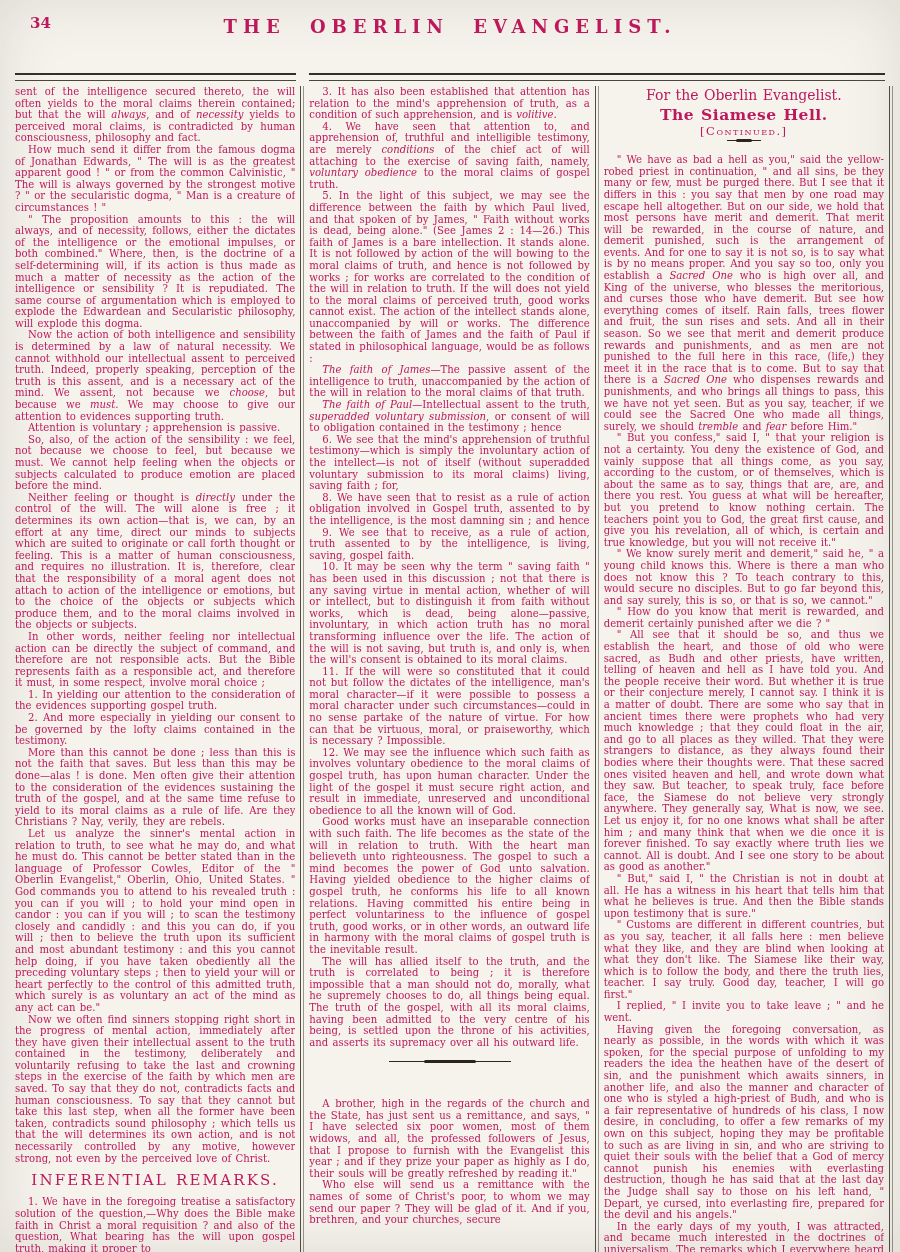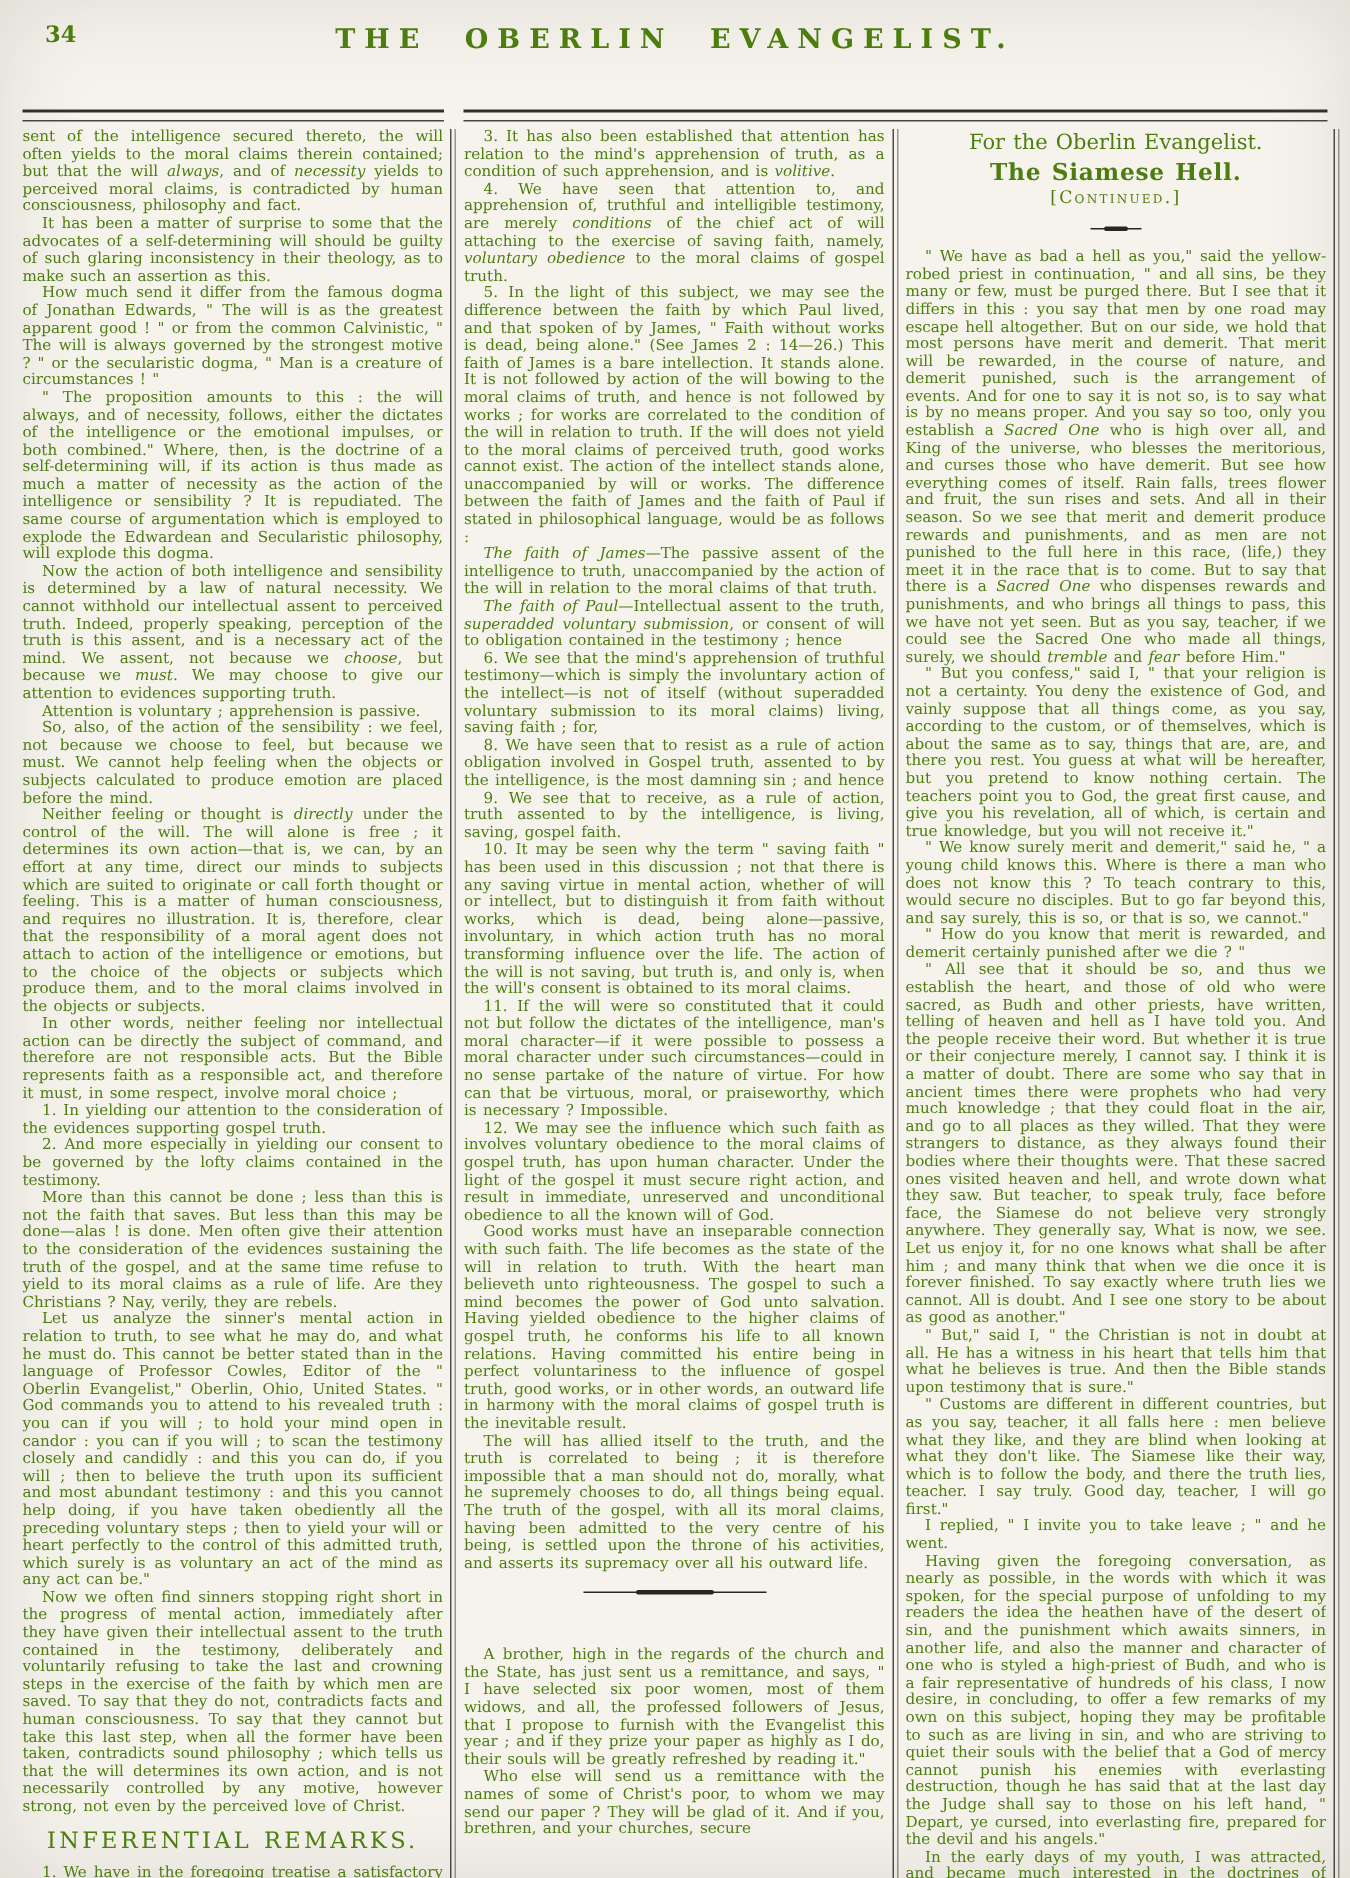--- a/index.html
+++ b/index.html
@@ -1,17 +1,17 @@
 <!DOCTYPE html>
 <html><head>
 <meta charset="utf-8">
 <style>
   html,body{margin:0;padding:0;background:#d8d5cd;}
   .page{position:relative;width:900px;height:1252px;margin:0 auto;background:#f5f3ec;
-        font-family:"DejaVu Serif", serif;color:#4d7c0f;overflow:hidden;
+        font-family:"DejaVu Serif", serif;color:#be185d;overflow:hidden;
         box-shadow:inset 0 0 60px rgba(60,50,30,.12);}
   .header{position:absolute;top:6px;left:0;width:100%;height:66px;}
   .pagenum{position:absolute;left:30px;top:8px;font-size:15px;font-weight:bold;}
   .masthead{display:block;text-align:center;margin-top:10px;font-size:18px;font-weight:bold;
             letter-spacing:6px;word-spacing:12px;}
   .hrule{position:absolute;height:5px;border-top:2px solid #33302a;border-bottom:1px solid #4a463e;}
   .hrule.seg-left{top:73px;left:15px;width:281px;}
   .hrule.seg-right{top:73px;left:309px;width:576px;}
   .body{position:absolute;top:86px;left:15px;width:878px;height:1166px;display:flex;}
   .col{width:281px;height:100%;overflow:hidden;text-align:justify;
@@ -19,21 +19,21 @@
   .vrule{width:2px;height:103%;margin:0 5px;border-left:1px solid rgba(40,36,28,.8);
          border-right:1px solid rgba(40,36,28,.45);}
   .vrule.edge{margin-right:0;}
   .col p{margin:0;text-indent:13px;}
   .col p.cont{text-indent:0;}
   .col h3.h-caps{margin:8px 0 7px;text-align:center;font-size:15px;font-weight:normal;
                  letter-spacing:2.2px;text-indent:0;}
   .col p.attr{text-align:center;text-indent:0;margin:1px 0 0;font-size:14px;}
   .col h2.title{text-align:center;margin:3px 0 0;font-size:15.5px;letter-spacing:.5px;font-weight:bold;}
   .col p.sub{text-align:center;text-indent:0;font-variant:small-caps;letter-spacing:1.5px;
-             font-size:11.5px;margin:1px 0 14px;}
+             font-size:11.5px;margin:1px 0 2px;}
   .orn{width:34px;height:4px;margin:2px auto 9px;position:relative;border-top:1px solid #2a261e;}
   .orn:after{content:"";position:absolute;left:50%;top:-2.5px;transform:translateX(-50%);
              width:16px;height:3.5px;background:#2a261e;border-radius:2px;}
   .rule{width:122px;height:4px;margin:13px auto 32px;position:relative;border-top:1px solid #2a261e;}
   .rule:after{content:"";position:absolute;left:50%;top:-2.5px;transform:translateX(-50%);
               width:52px;height:3.5px;background:#2a261e;border-radius:2px;}
   i{font-style:italic;margin-top:18px;}
 </style>
 </head>
 <body>
@@ -41,21 +41,20 @@
 <div class="page">
   <div class="header">
     <span class="pagenum">34</span>
     <span class="masthead">THE OBERLIN EVANGELIST.</span>
   </div>
   <div class="hrule seg-left"></div>
   <div class="hrule seg-right"></div>
   <div class="body">
     <div class="col">
         <p class="cont"><span>sent of the intelligence secured thereto, the will often yields to the moral claims therein contained; but that the will </span><i>always</i><span>, and of </span><i>necessity</i><span> yields to perceived moral claims, is contradicted by human consciousness, philosophy and fact.</span></p>
-        <p class="p"><span>It has been a matter of surprise to some that the advocates of a self-determining will should be guilty of such glaring inconsistency in their theology, as to make such an assertion as this.</span></p>
         <p class="p"><span>How much send it differ from the famous dogma of Jonathan Edwards, " The will is as the greatest apparent good ! " or from the common Calvinistic, " The will is always governed by the strongest motive ? " or the secularistic dogma, " Man is a creature of circumstances ! "</span></p>
         <p class="p"><span>" The proposition amounts to this : the will always, and of necessity, follows, either the dictates of the intelligence or the emotional impulses, or both combined." Where, then, is the doctrine of a self-determining will, if its action is thus made as much a matter of necessity as the action of the intelligence or sensibility ?  It is repudiated.  The same course of argumentation which is employed to explode the Edwardean and Secularistic philosophy, will explode this dogma.</span></p>
         <p class="p"><span>Now the action of both intelligence and sensibility is determined by a law of natural necessity.  We cannot withhold our intellectual assent to perceived truth.  Indeed, properly speaking, perception of the truth is this assent, and is a necessary act of the mind.  We assent, not because we </span><i>choose</i><span>, but because we </span><i>must</i><span>.  We may choose to give our attention to evidences supporting truth.</span></p>
         <p class="p"><span>Attention is voluntary ; apprehension is passive.</span></p>
         <p class="p"><span>So, also, of the action of the sensibility : we feel, not because we choose to feel, but because we must.  We cannot help feeling when the objects or subjects calculated to produce emotion are placed before the mind.</span></p>
         <p class="p"><span>Neither feeling or thought is </span><i>directly</i><span> under the control of the will.  The will alone is free ; it determines its own action—that is, we can, by an effort at any time, direct our minds to subjects which are suited to originate or call forth thought or feeling.  This is a matter of human consciousness, and requires no illustration. It is, therefore, clear that the responsibility of a moral agent does not attach to action of the intelligence or emotions, but to the choice of the objects or subjects which produce them, and to the moral claims involved in the objects or subjects.</span></p>
         <p class="p"><span>In other words, neither feeling nor intellectual action can be directly the subject of command, and therefore are not responsible acts.  But the Bible represents faith as a responsible act, and therefore it must, in some respect, involve moral choice ;</span></p>
         <p class="p"><span>1. In yielding our attention to the consideration of the evidences supporting gospel truth.</span></p>
         <p class="p"><span>2. And more especially in yielding our consent to be governed by the lofty claims contained in the testimony.</span></p>
         <p class="p"><span>More than this cannot be done ; less than this is not the faith that saves.  But less than this may be done—alas ! is done.  Men often give their attention to the consideration of the evidences sustaining the truth of the gospel, and at the same time refuse to yield to its moral claims as a rule of life.  Are they Christians ?  Nay, verily, they are rebels.</span></p>

